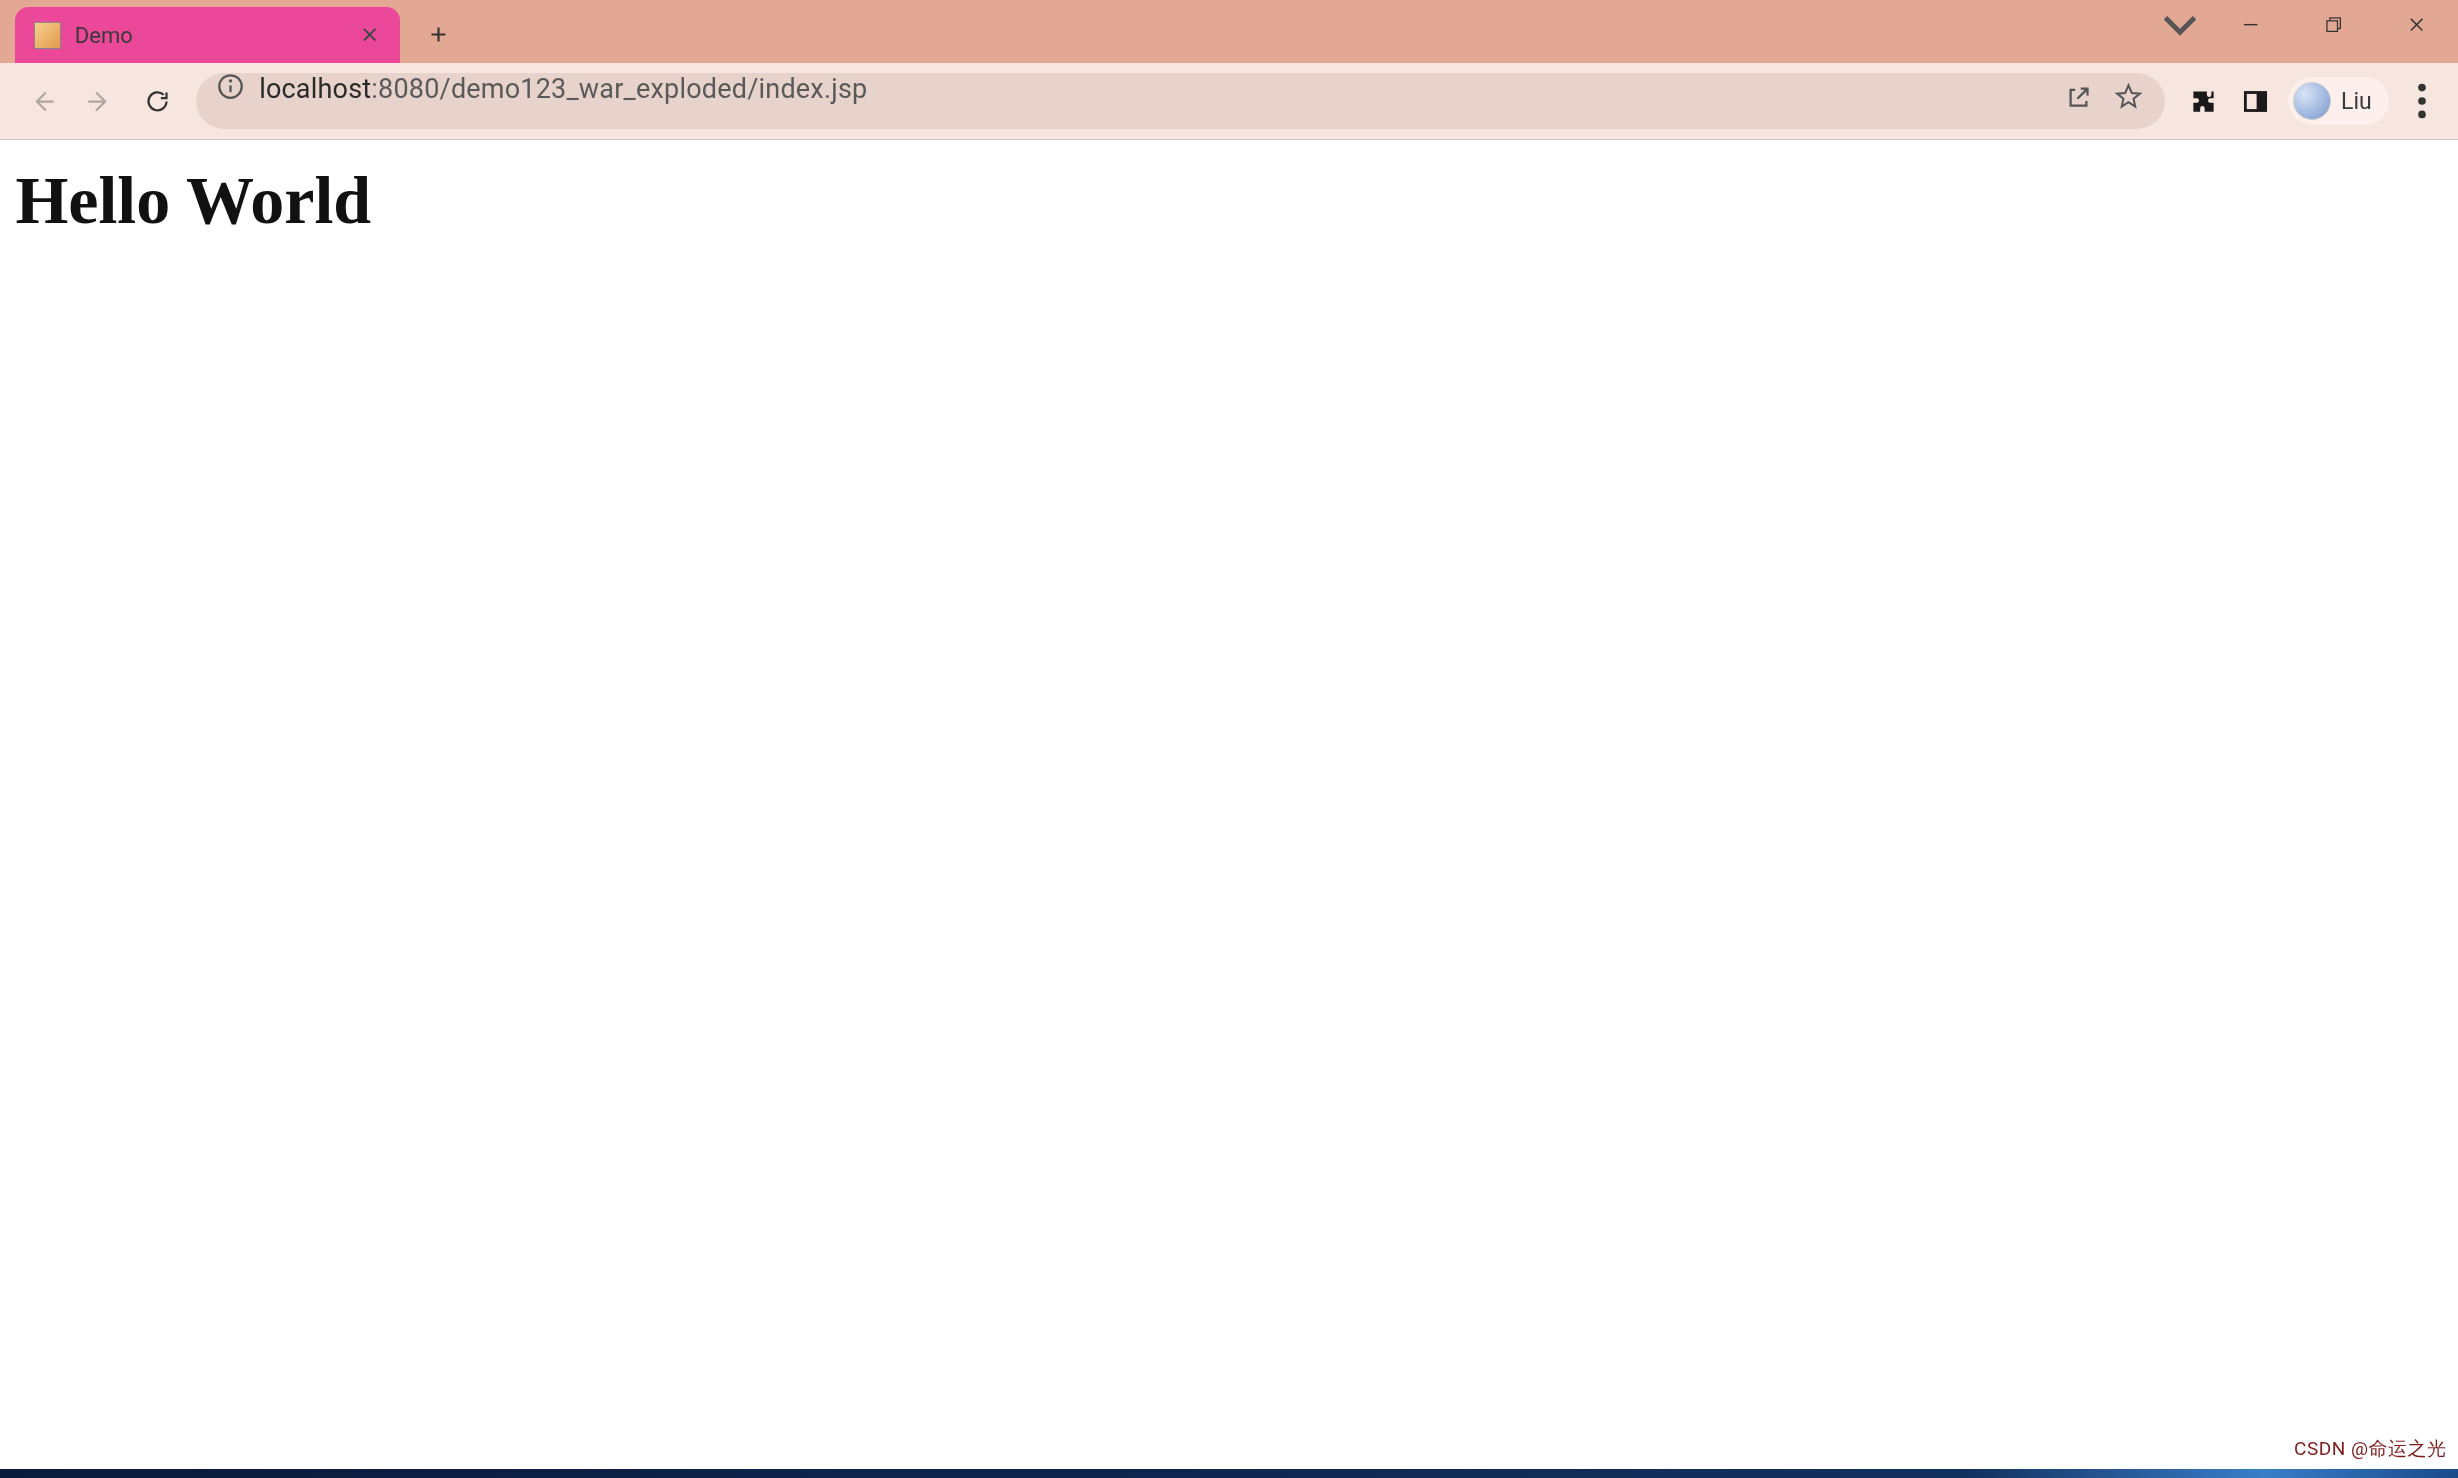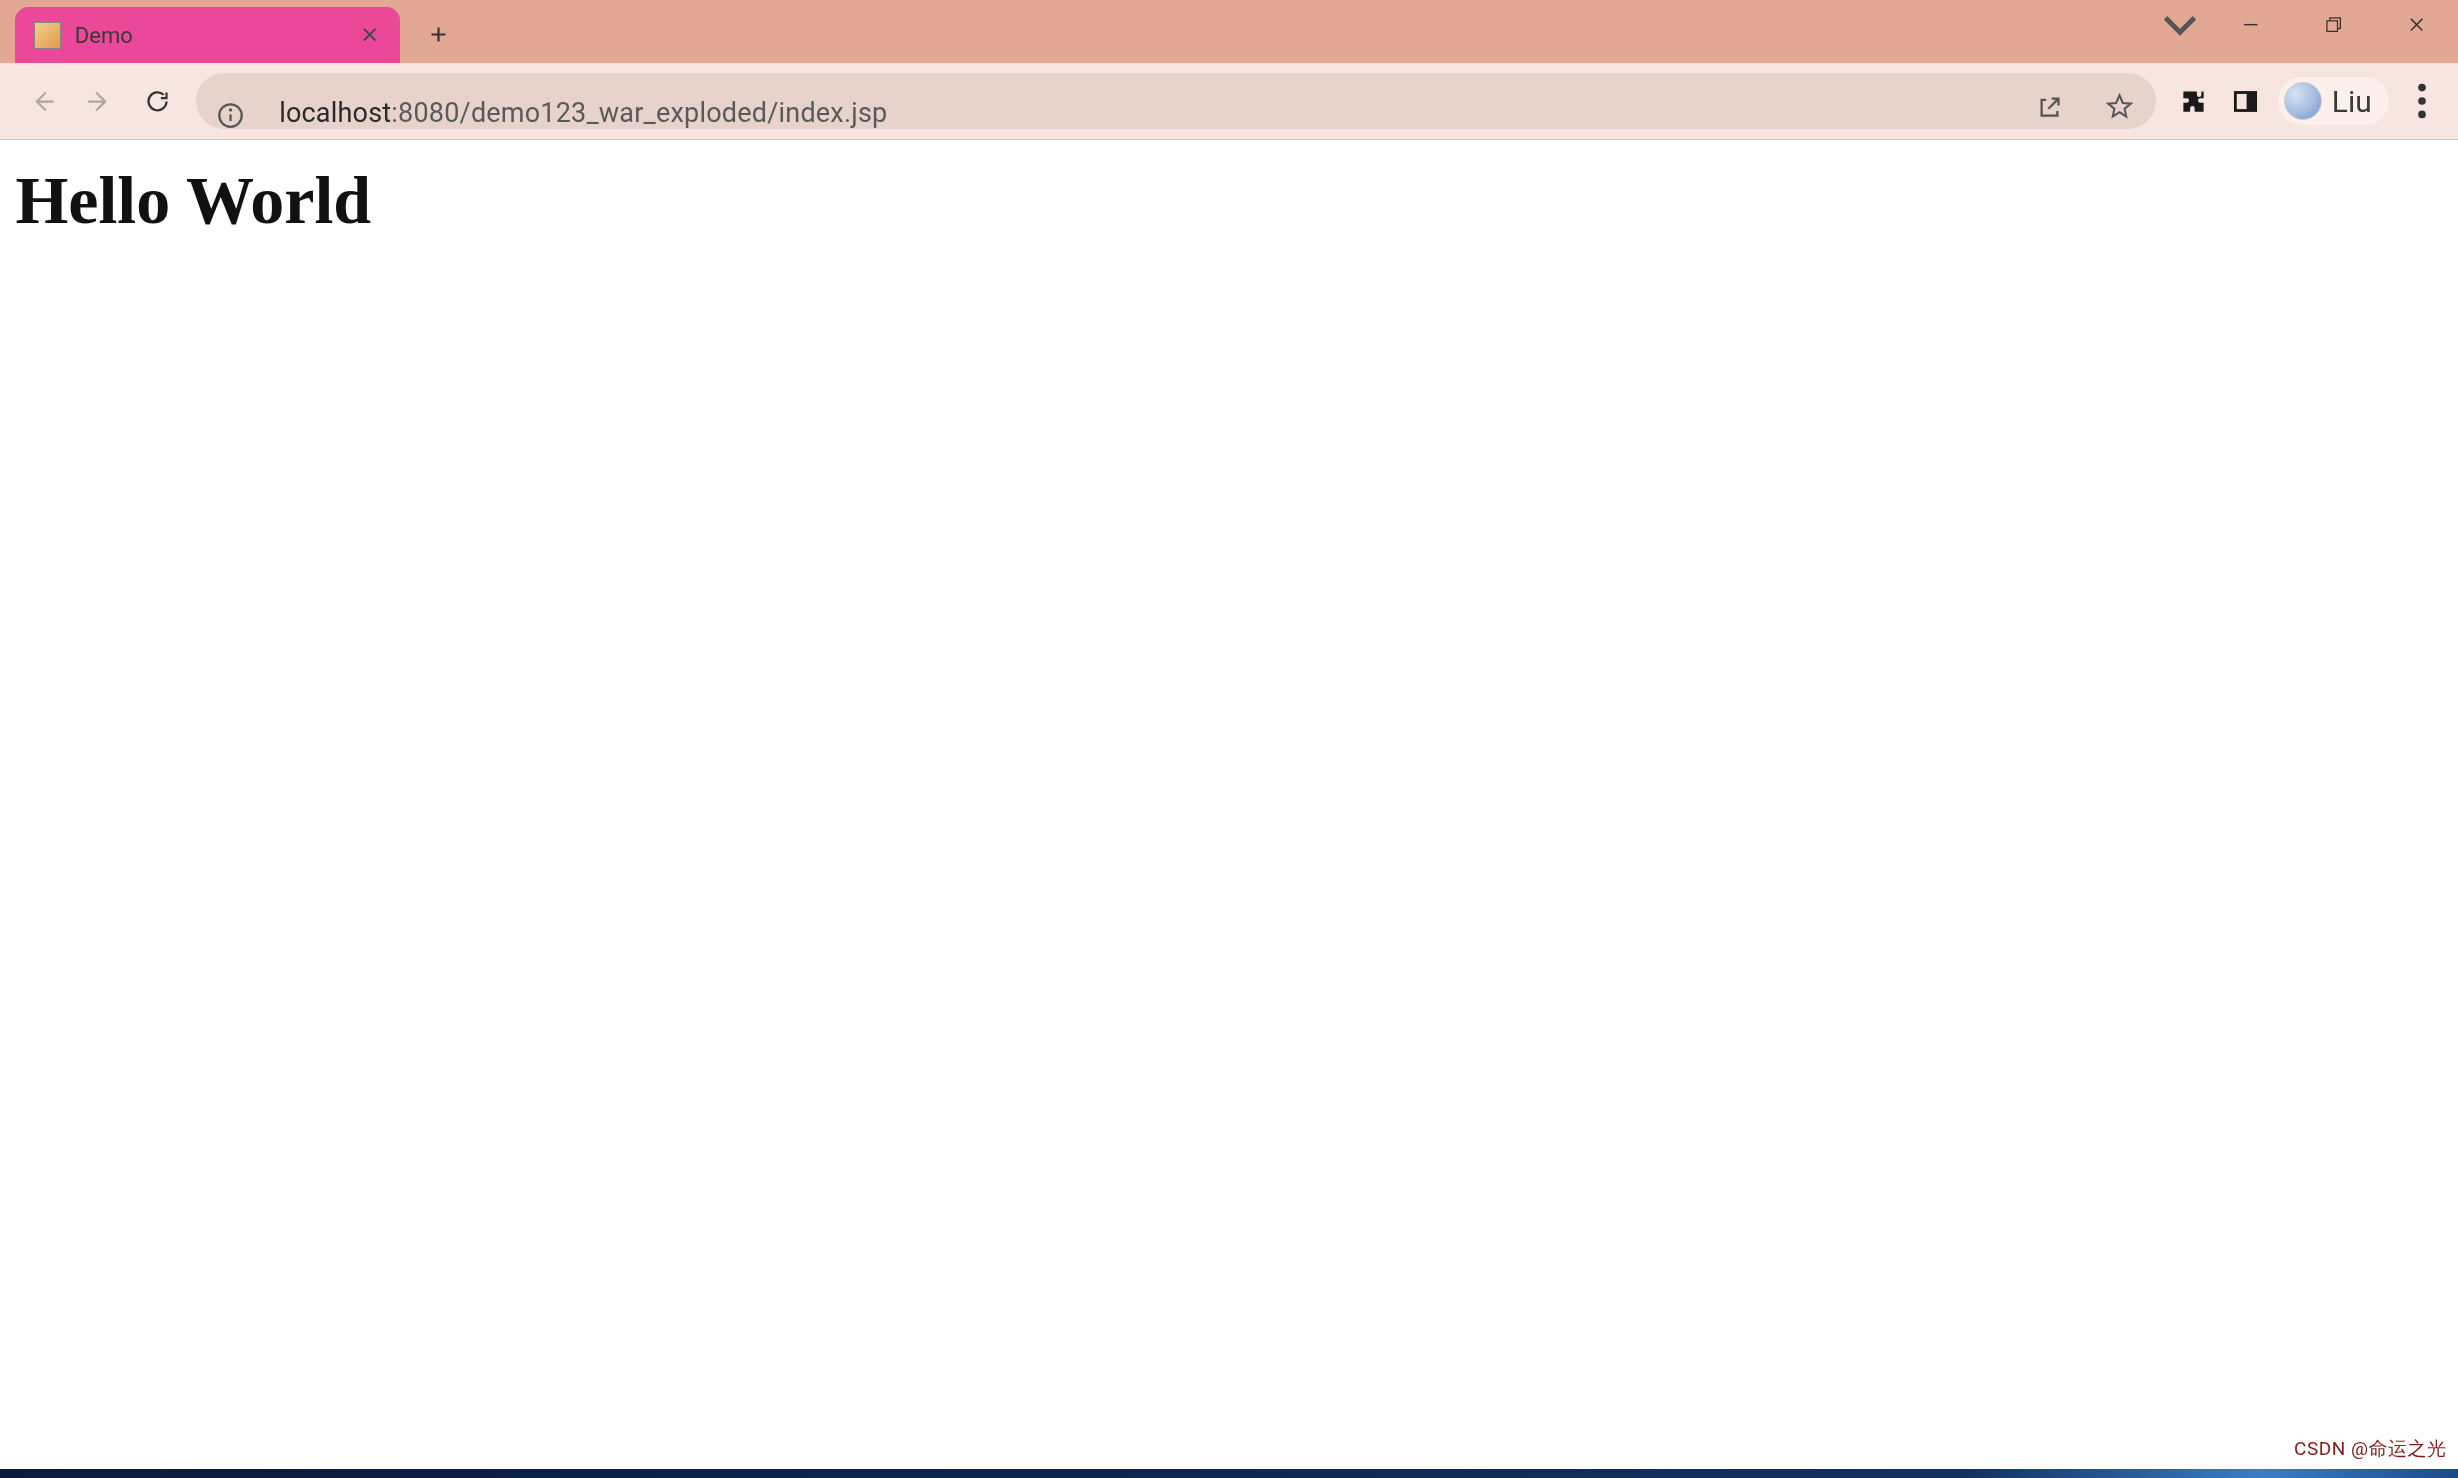--- a/index.html
+++ b/index.html
@@ -129,24 +129,23 @@
     }
     .nav-btn.disabled svg {
       opacity: 0.35;
     }
     .address-bar {
       flex: 1;
       background: #e8d3cc;
       border-radius: 38px;
       height: 56px;
       display: flex;
-      align-items: flex-end;
+      align-items: flex-start;
       padding: 0 11.5px 0 21px;
       margin: 0 9.6px;
-      gap: 20px;
     }
     .site-info {
       width: 27px;
       height: 27px;
       display: flex;
       align-items: center;
       justify-content: center;
       margin-right: 15.4px;
       cursor: pointer;
     }
@@ -202,21 +201,21 @@
     }
     .avatar {
       width: 38px;
       height: 38px;
       border-radius: 50%;
       background: radial-gradient(circle at 30% 30%, #d8e2f5, #a8bfe3, #7a95c8);
       margin-right: 9.6px;
       border: 1px solid #ccc;
     }
     .profile-name {
-      font-size: 30px;
+      font-size: 23px;
       color: #3a3a3a;
     }
     .menu-btn {
       width: 46px;
       height: 46px;
       display: flex;
       align-items: center;
       justify-content: center;
       cursor: pointer;
     }

